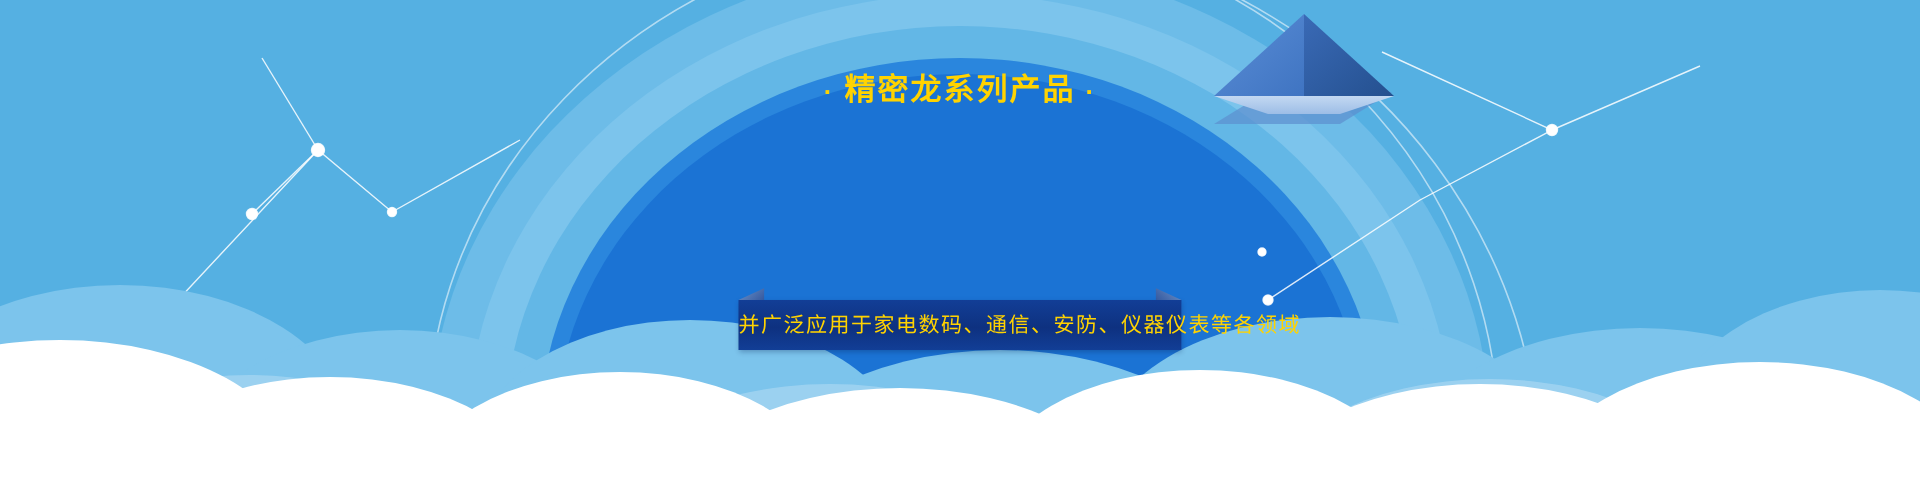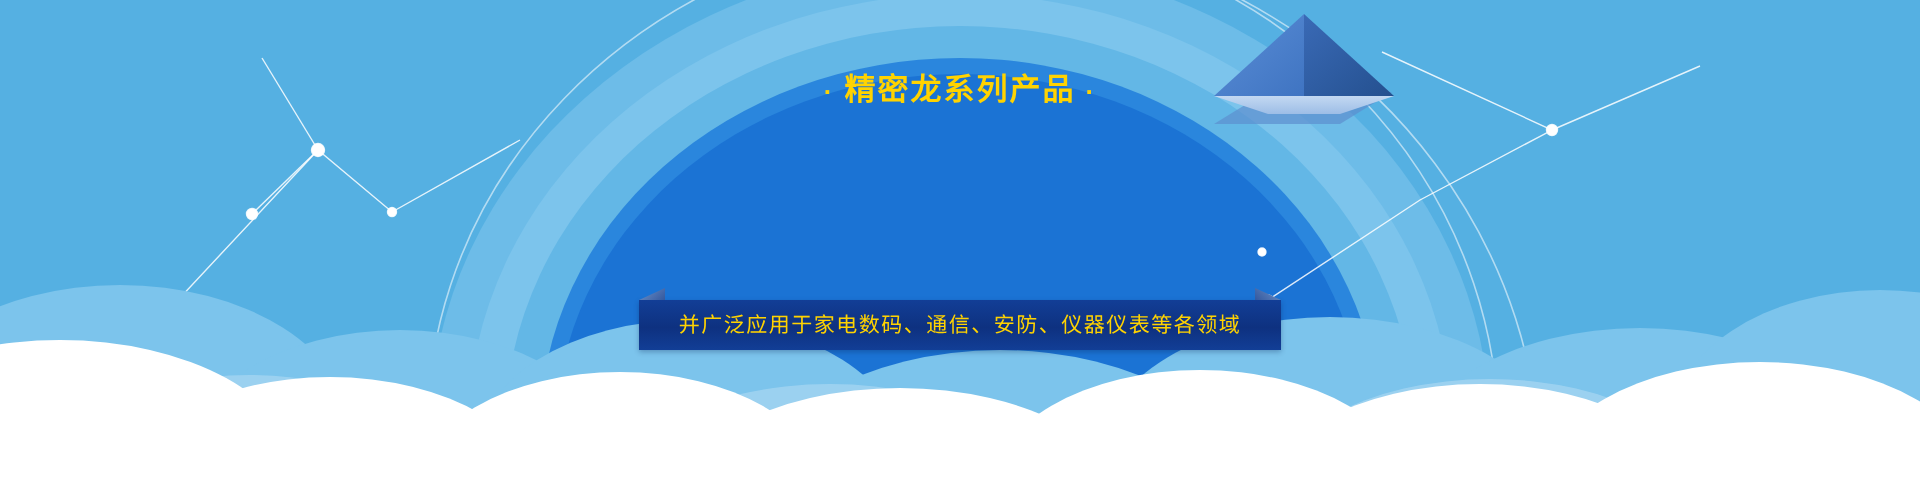--- a/index.html
+++ b/index.html
@@ -76,21 +76,21 @@
     paint-order: stroke fill;
     text-shadow:
       0 3px 0 rgba(10,35,90,0.35);
   }
 
   .ribbon {
     position: absolute;
     left: 50%;
     top: 300px;
     transform: translateX(-50%);
-    width: 642px;
+    width: 443px;
     height: 50px;
     background: linear-gradient(180deg, #123e96 0%, #0e3180 55%, #123e96 100%);
     box-shadow: 0 2px 5px rgba(8,30,80,0.30);
   }
   .ribbon-text {
     position: absolute;
     left: 0;
     top: 0;
     width: 100%;
     height: 50px;

